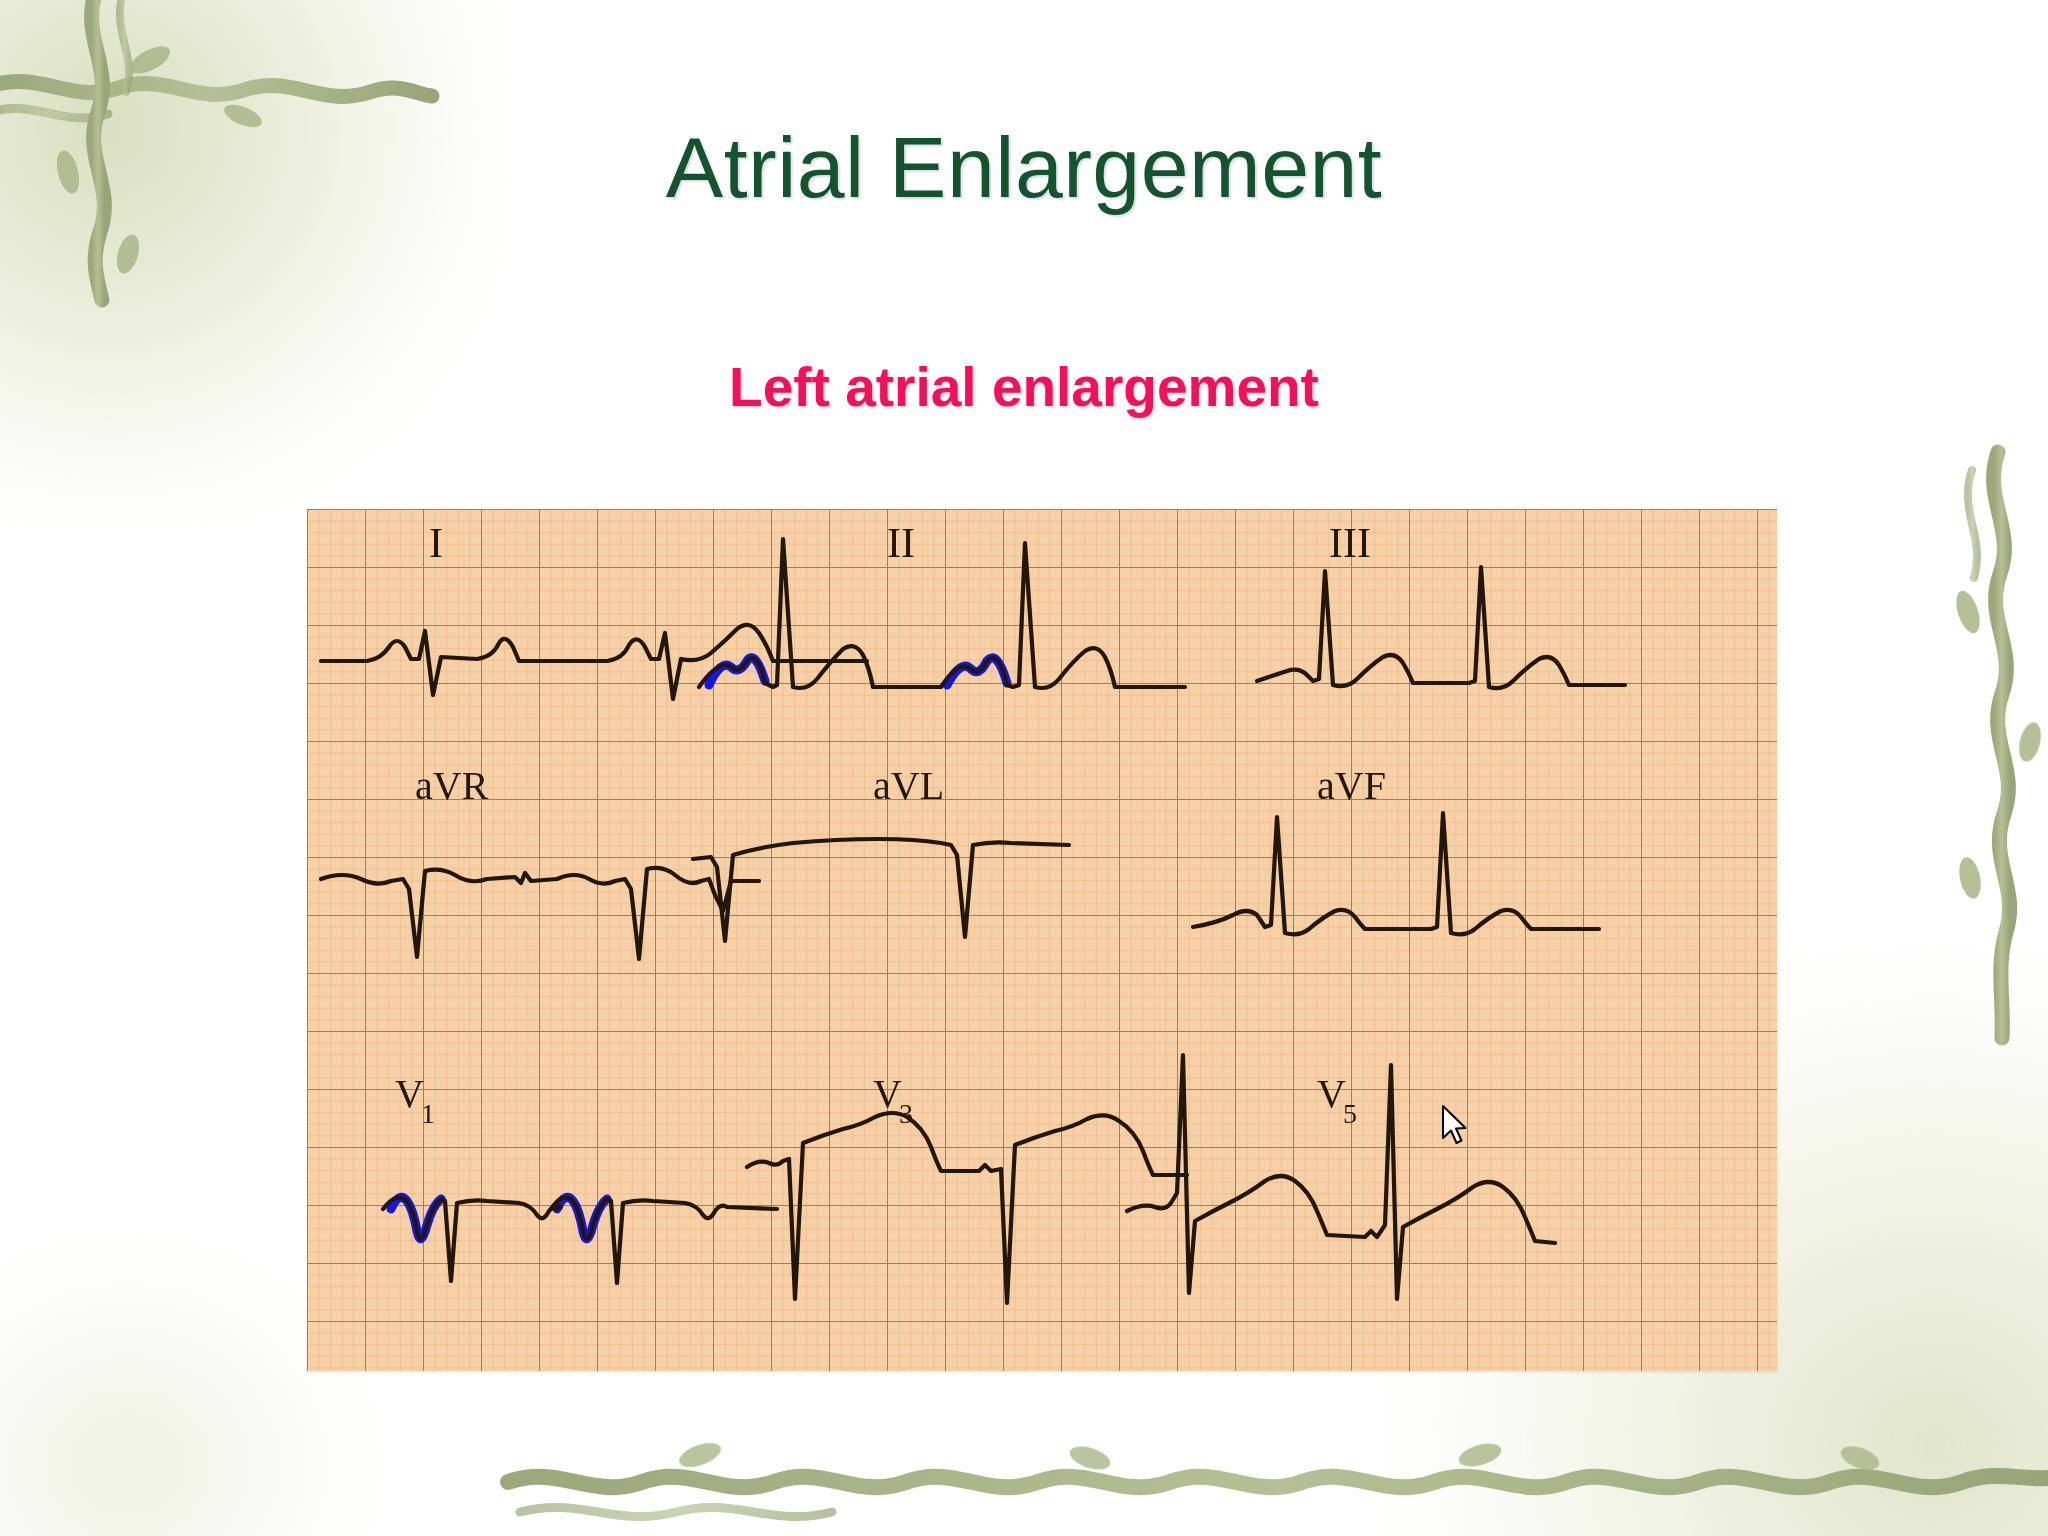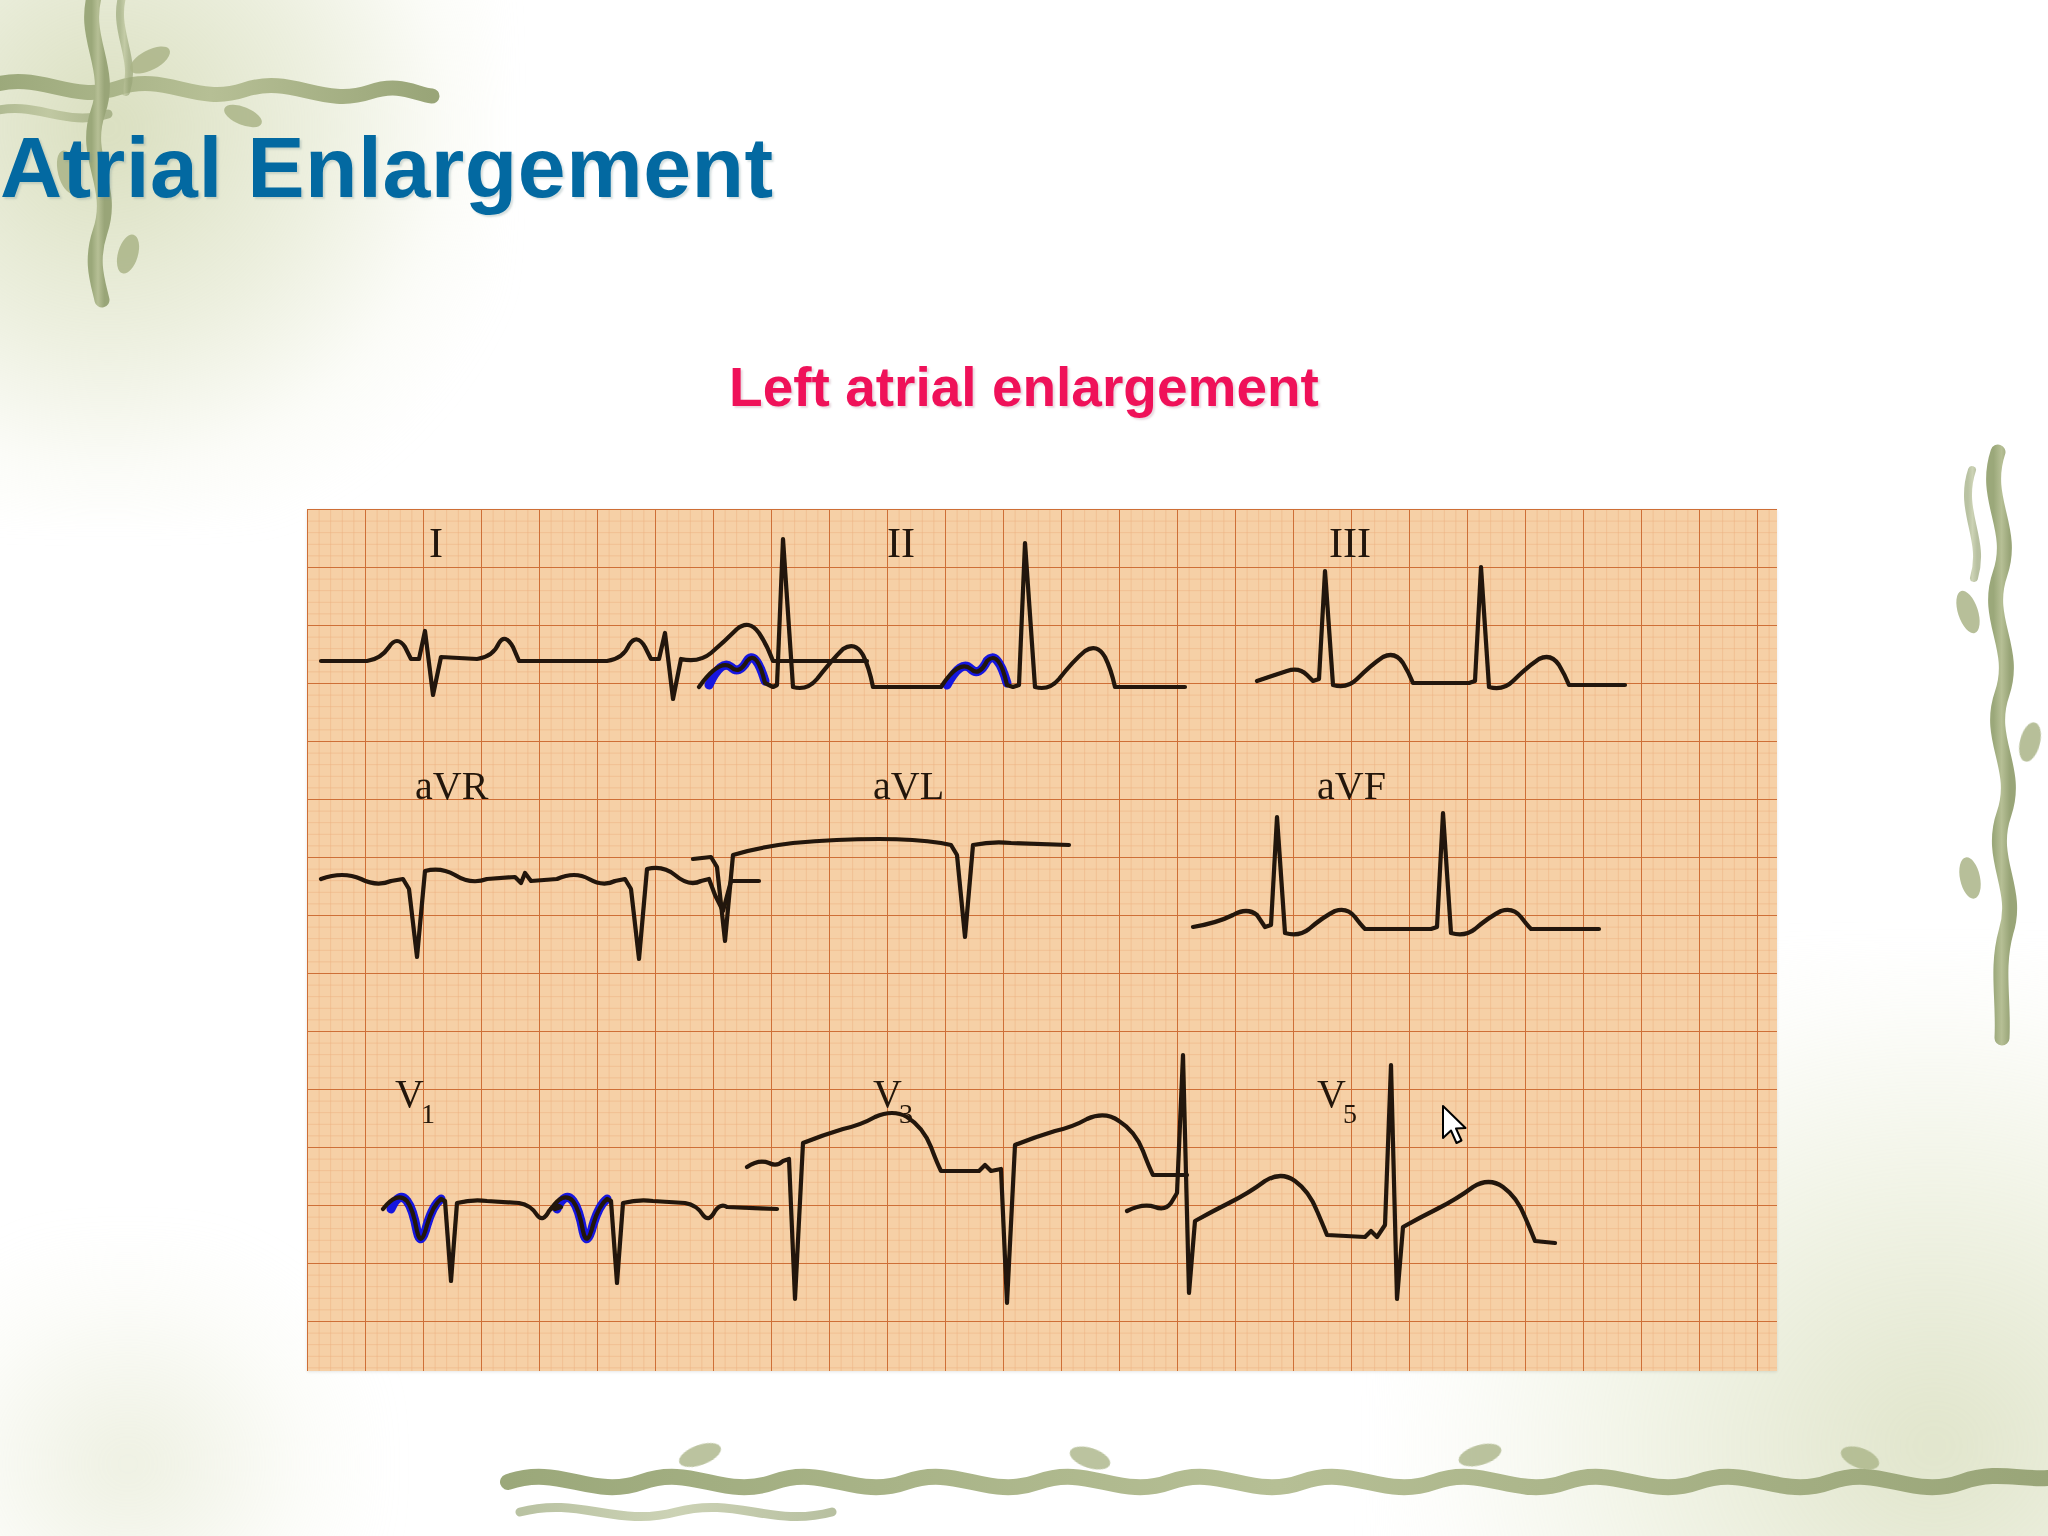--- a/index.html
+++ b/index.html
@@ -23,23 +23,23 @@
     position:absolute;left:-40px;bottom:-80px;width:420px;height:380px;
     background:radial-gradient(ellipse at 40% 60%, rgba(212,218,182,.40) 0%, rgba(235,238,216,.16) 50%, rgba(255,255,255,0) 76%);
     filter:blur(18px);pointer-events:none;
   }
 
   
   .vine-layer{position:absolute;left:0;top:0;width:2048px;height:1536px;pointer-events:none;}
 
   
   .title-main{
-    position:absolute;left:0;right:0;top:118px;text-align:left;
-    font-size:86px;font-weight:bold;letter-spacing:.5px;
-    color:#0369a1;
+    position:absolute;left:0;right:0;top:118px;text-align:center;
+    font-size:86px;font-weight:normal;letter-spacing:.5px;
+    color:#14532d;
     text-shadow:2px 2px 2px rgba(120,150,150,.30);
     white-space:nowrap;
   }
   .title-sub{
     position:absolute;left:0;right:0;top:355px;text-align:center;
     font-size:55px;font-weight:bold;
     color:#ef1159;
     text-shadow:2px 2px 2px rgba(170,120,140,.28);
     white-space:nowrap;
   }

